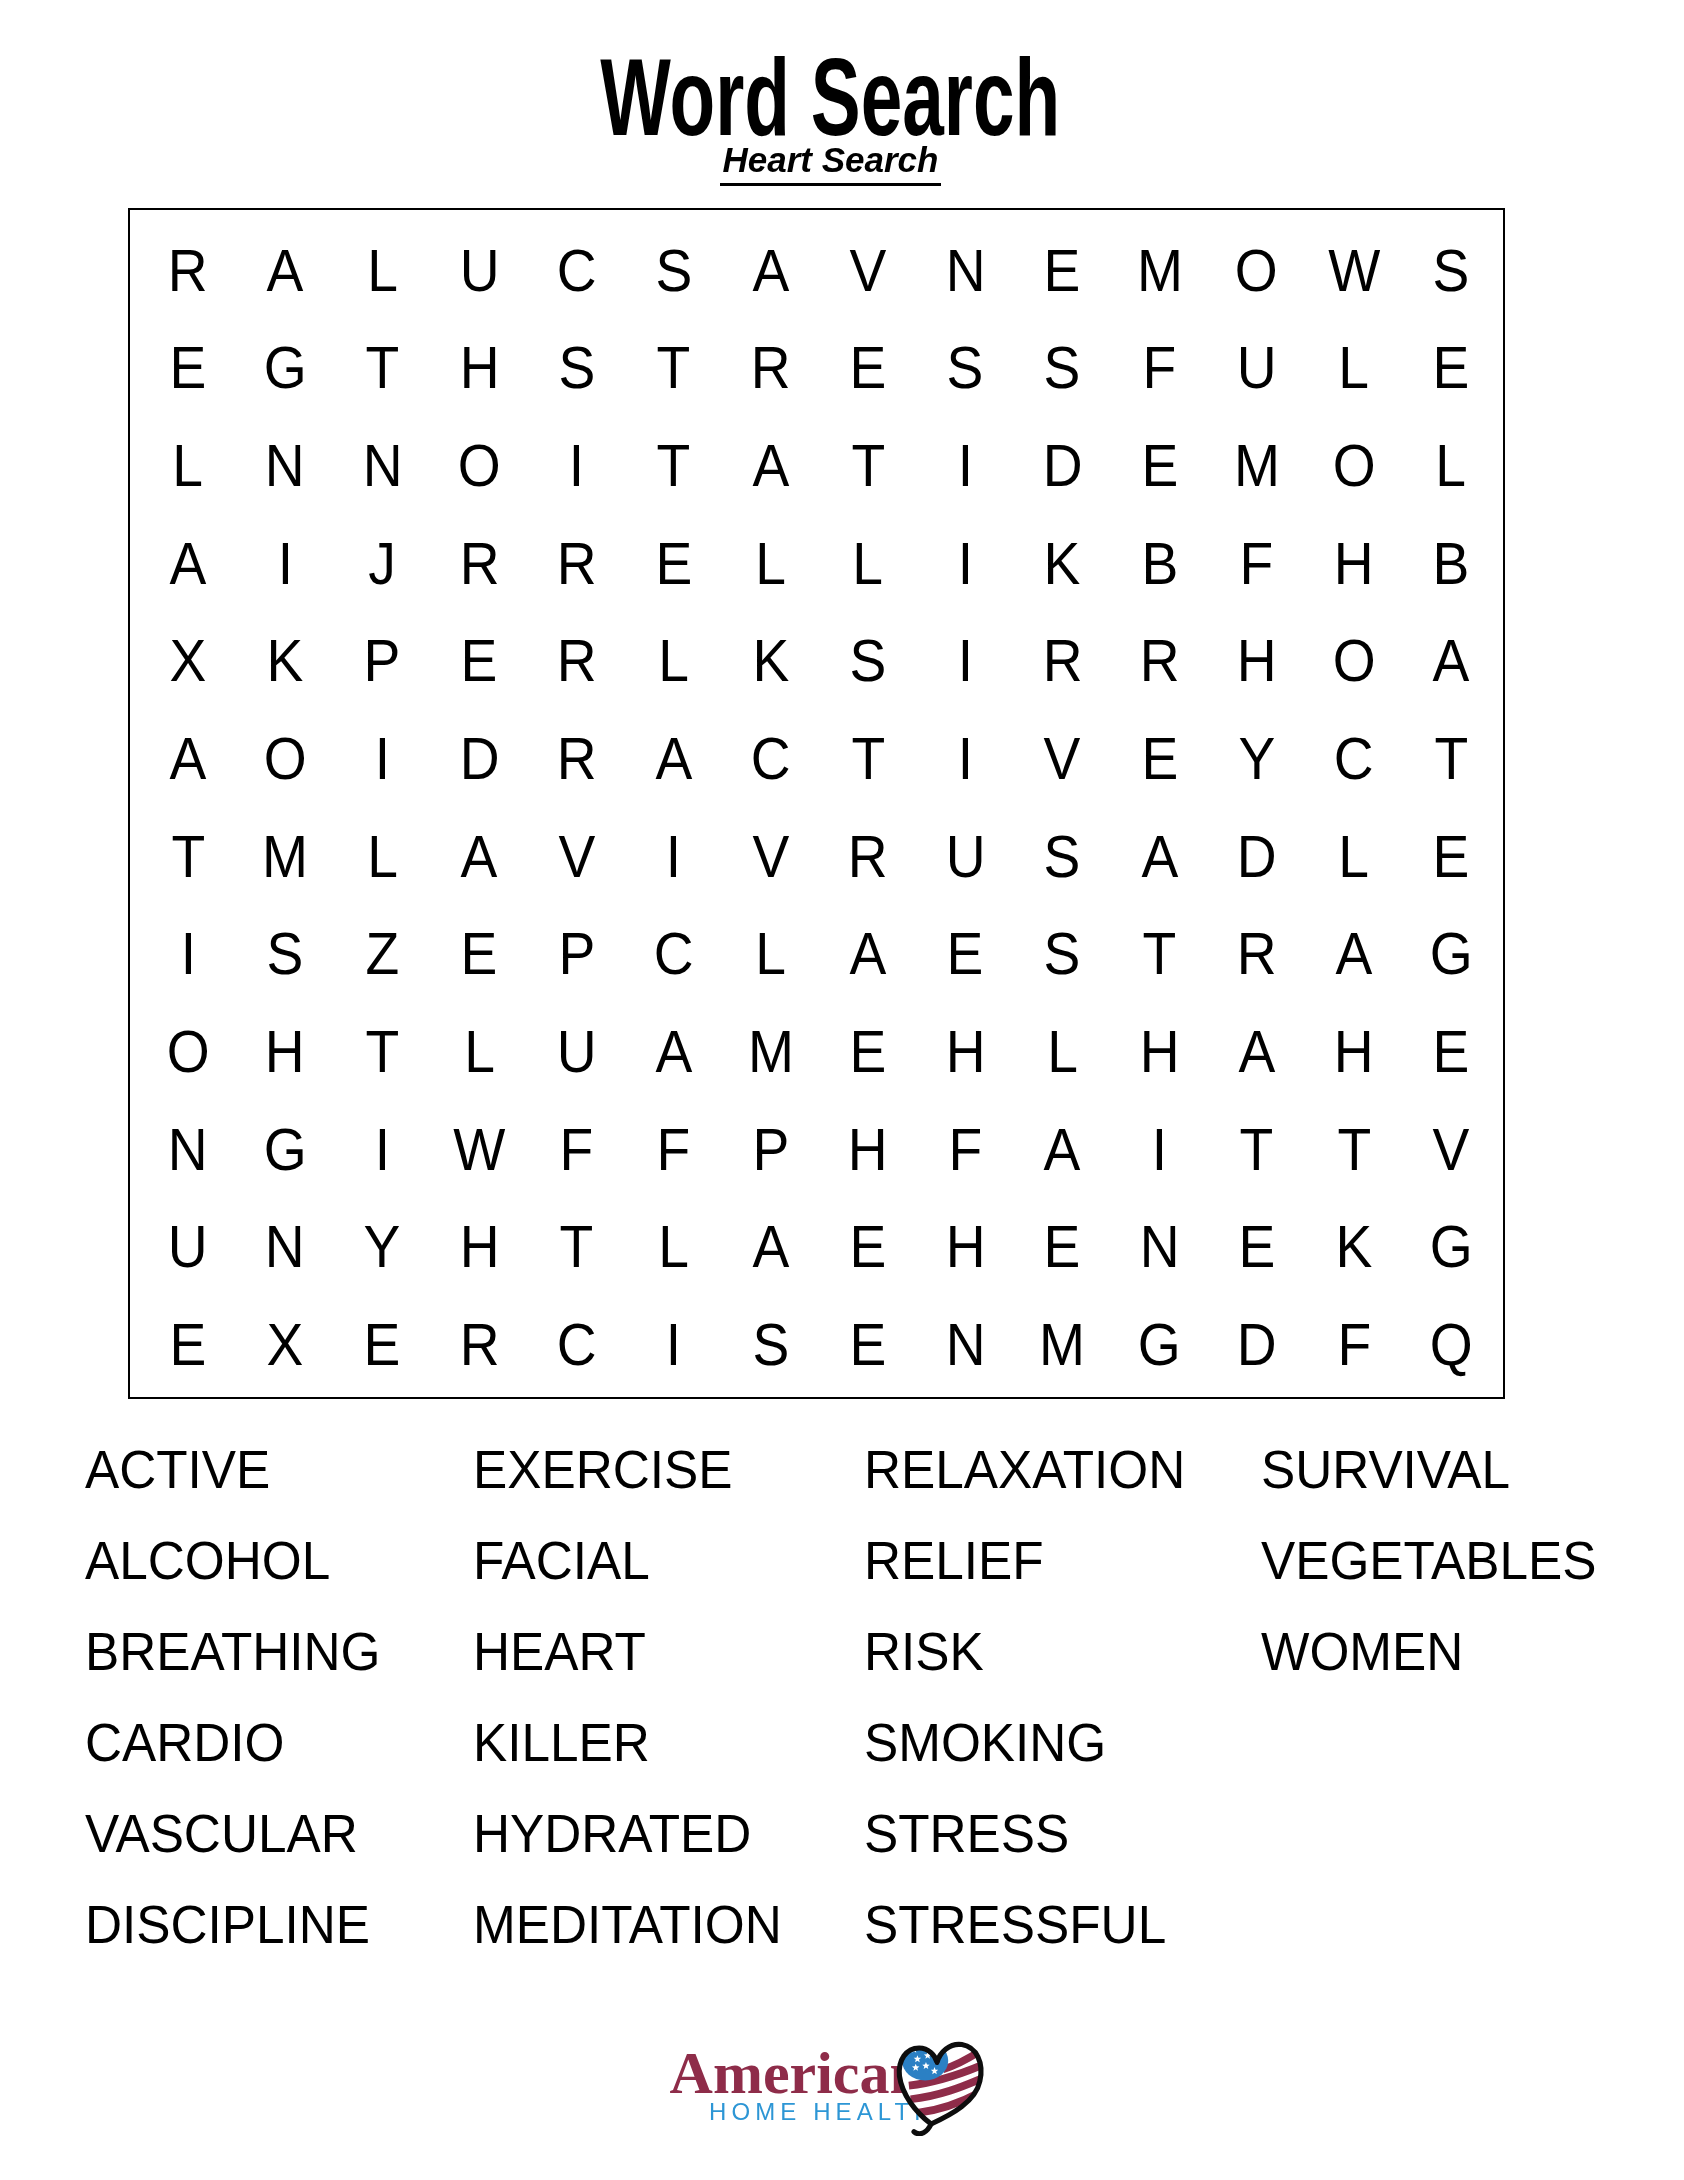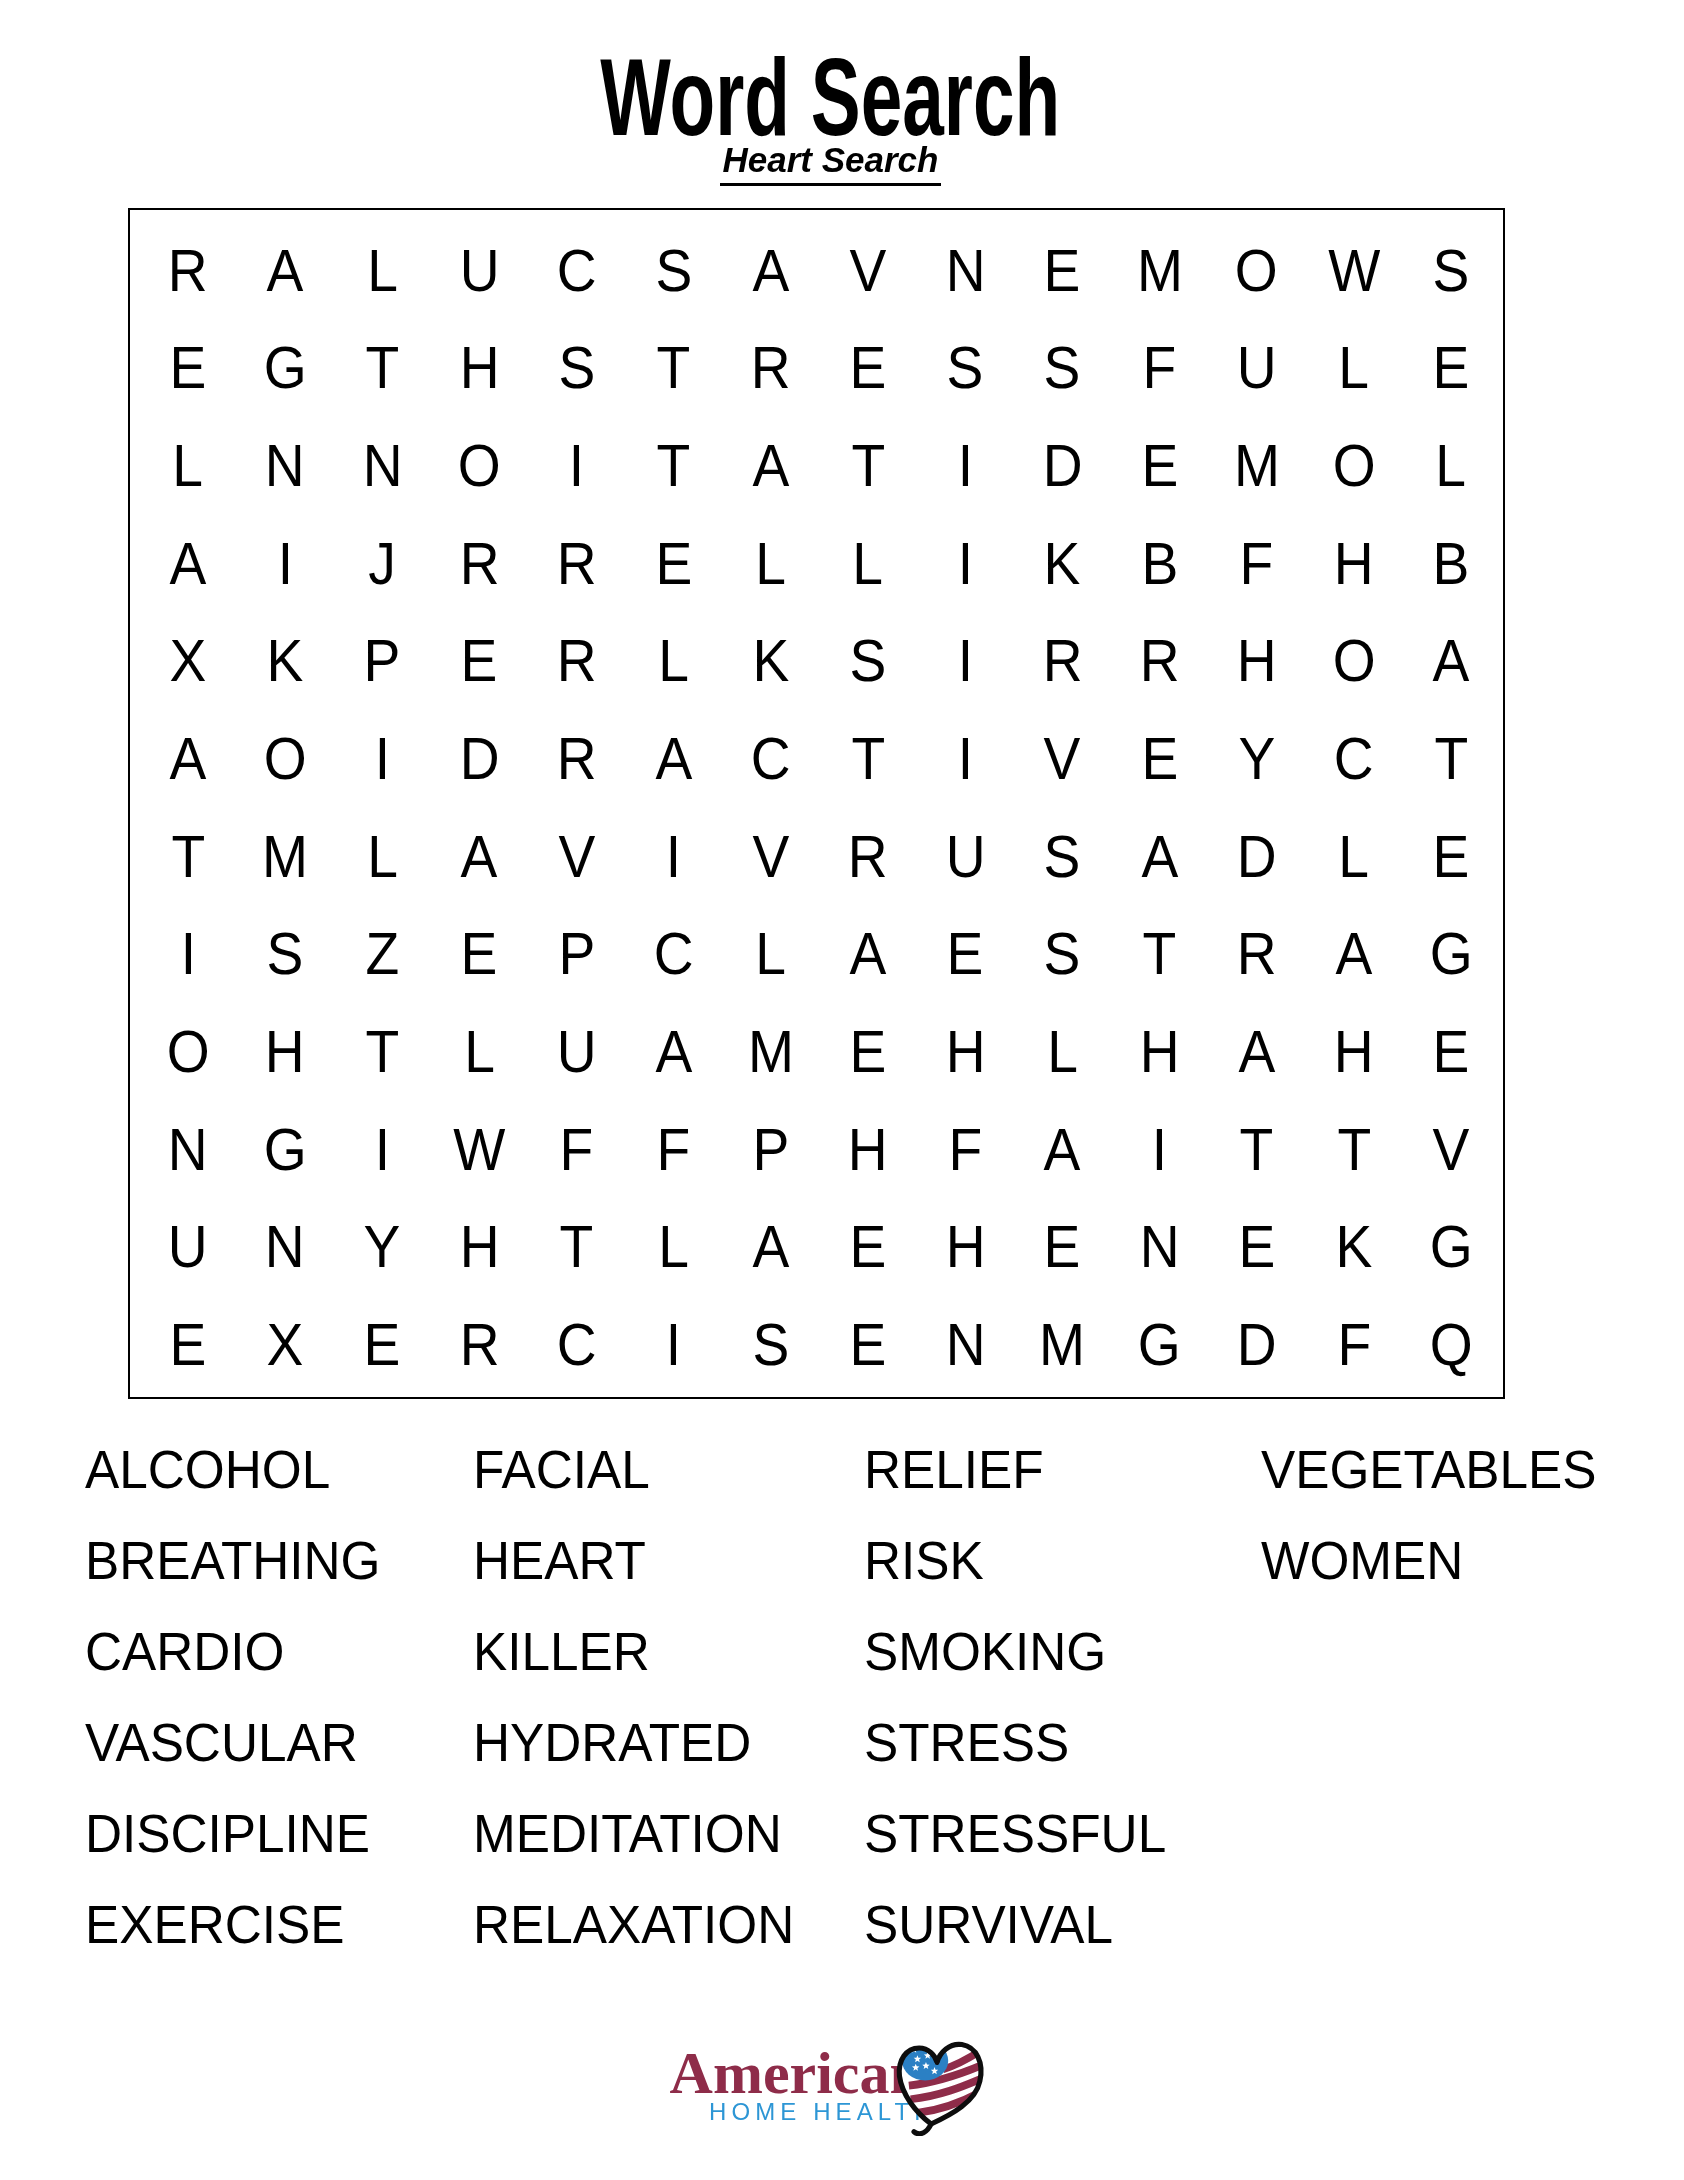--- a/index.html
+++ b/index.html
@@ -624,20 +624,23 @@
       <div class="cell">
         <span>F</span>
       </div>
       <div class="cell">
         <span>Q</span>
       </div>
     </div>
 </div>
 
 <div class="word-list">
+    <div class="word">
+      <span>ACTIVE</span>
+    </div>
     <div class="word">
       <span>ALCOHOL</span>
     </div>
     <div class="word">
       <span>BREATHING</span>
     </div>
     <div class="word">
       <span>CARDIO</span>
     </div>
     <div class="word">

